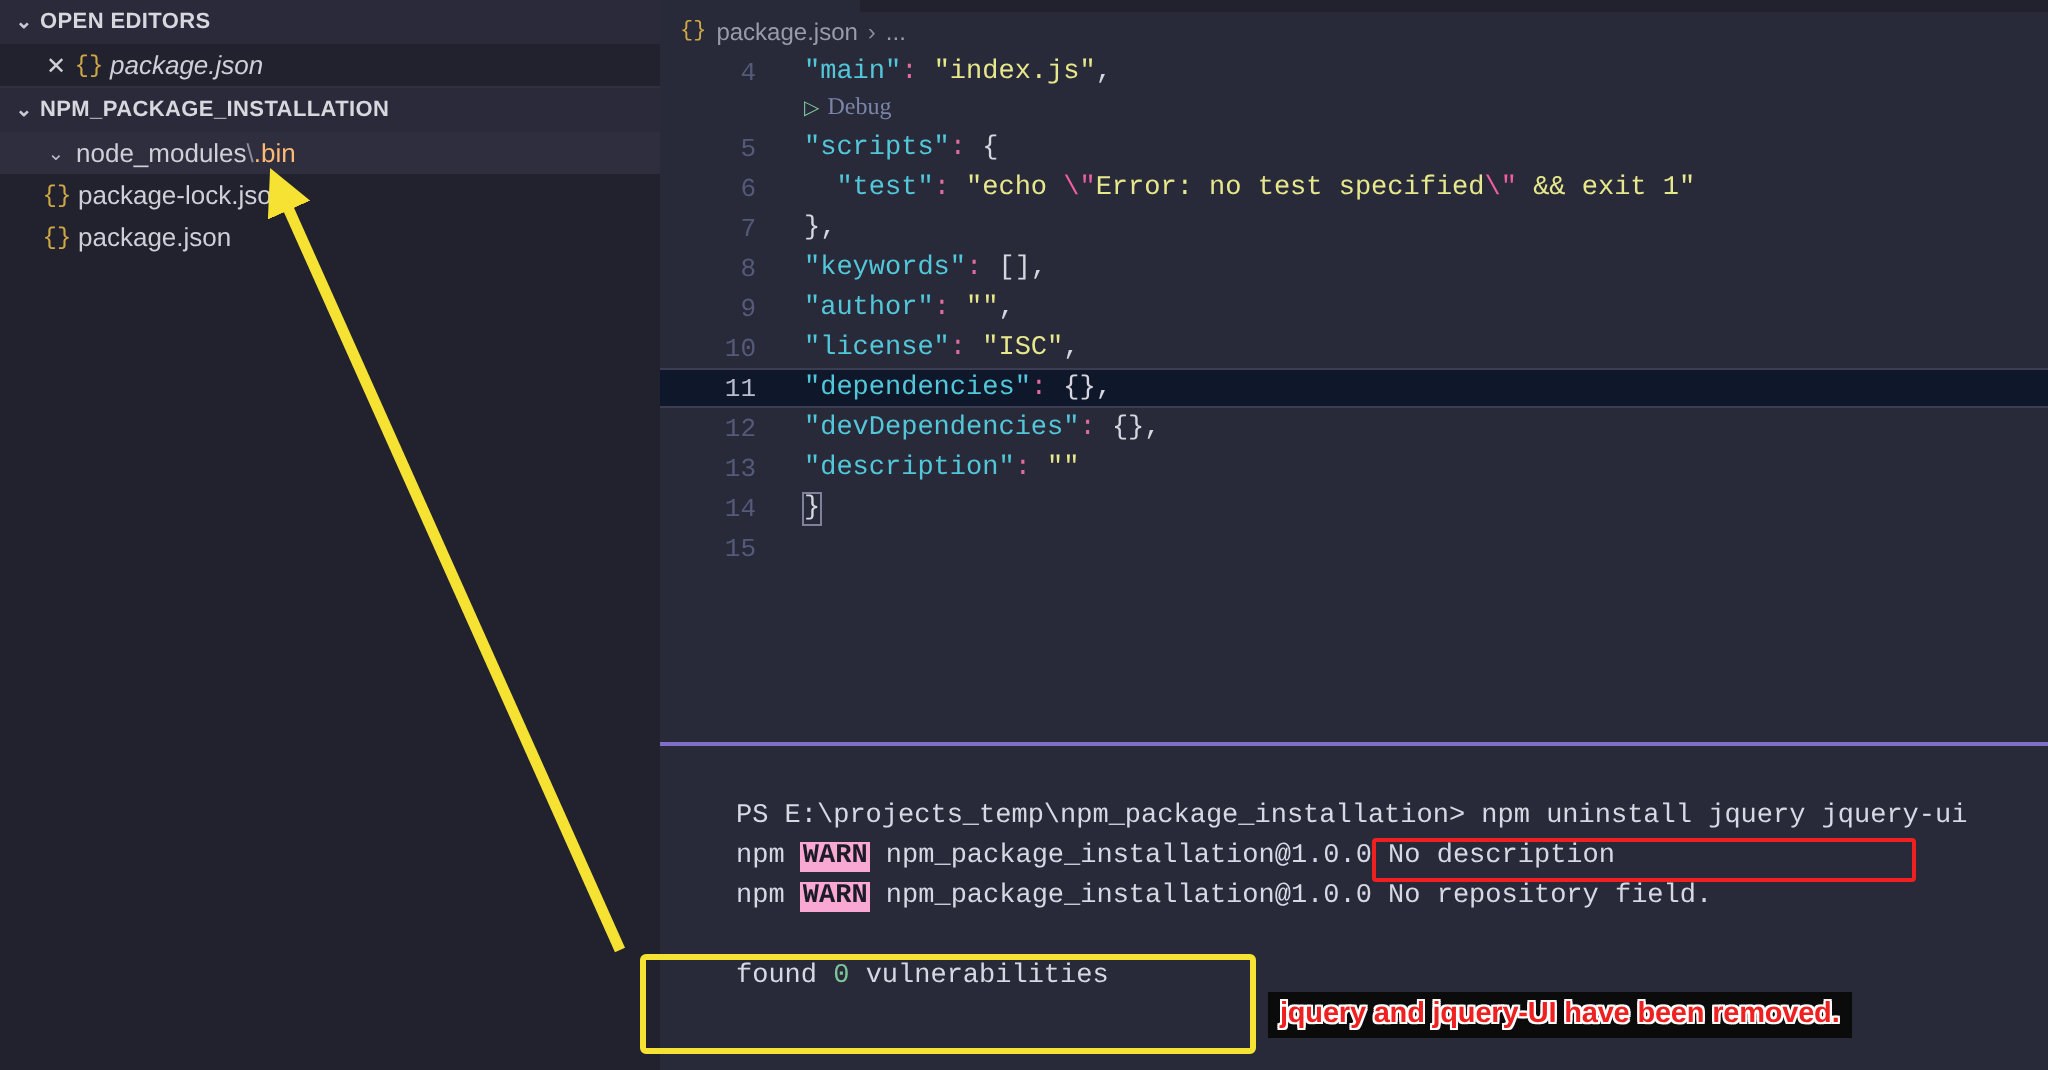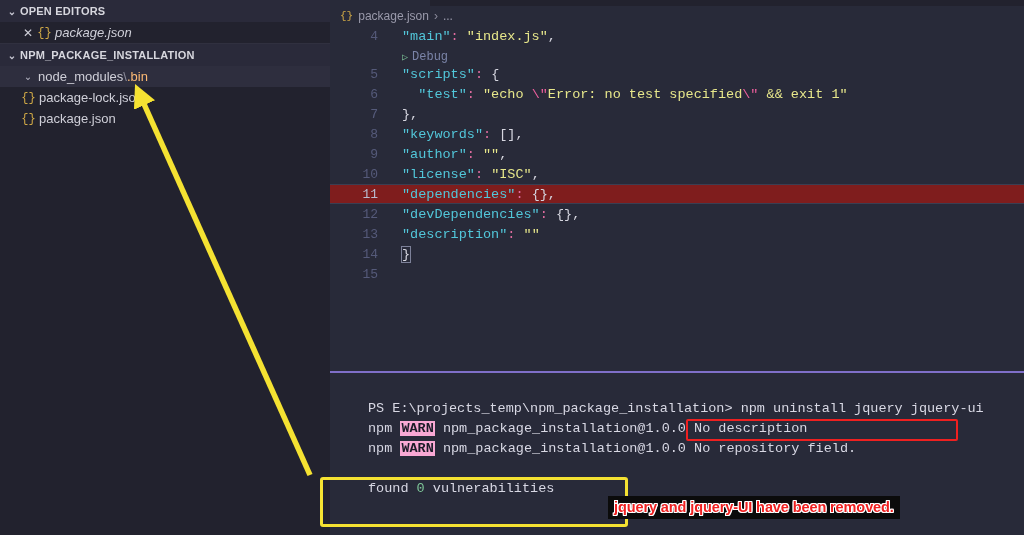--- a/index.html
+++ b/index.html
@@ -110,21 +110,21 @@
     font-size: 13.5px;
     overflow: hidden;
   }
   .code-line {
     height: 20px;
     display: flex;
     align-items: center;
     white-space: pre;
     position: relative;
   }
-  .code-line.current { background: #7f1d1d; box-shadow: inset 0 1px 0 #3b3e52, inset 0 -1px 0 #3b3e52; }
+  .code-line.current { background: #0f172a; box-shadow: inset 0 1px 0 #3b3e52, inset 0 -1px 0 #3b3e52; }
   .gutter {
     width: 48px; flex: 0 0 48px;
     text-align: right;
     padding-right: 10px;
     color: #555a7a;
     font-size: 13px;
   }
   .code-line.current .gutter { color: #b9bccf; }
   .guide {
     width: 10px; flex: 0 0 10px;
@@ -143,23 +143,23 @@
   .k { color: #52c7da; }          
   .s { color: #e7e78b; }          
   .p { color: #e06c9f; }          
   .b { color: #d6d6e0; }          
   .esc { color: #ef5f9e; }        
   .brace-cursor { outline: 1px solid #7d8199; }
 
   .codelens {
     height: 18px;
     display: flex;
-    align-items: flex-end;
+    align-items: flex-start;
     white-space: pre;
-    font-family: Liberation Mono, monospace;
+    font-family: Liberation Serif, serif;
     font-size: 12px;
     color: #7b84a8;
   }
   .codelens .play { color: #7ec699; font-size: 10px; margin-right: 4px; }
 
   
   .panel {
     height: 162px;
     flex: 0 0 162px;
     background: #282a39;
@@ -336,15 +336,15 @@
         <polygon points="0,0 4.2,2.1 0,4.2" fill="#f5e232"></polygon>
       </marker>
     </defs>
     <line x1="310" y1="475" x2="140" y2="95" stroke="#f5e232" stroke-width="5.5" marker-end="url(#arrowhead)"></line>
   </svg>
 
   <div class="anno-box-red" style="left:686px; top:419px; width:272px; height:22px;"></div>
 
   <div class="anno-box-yellow" style="left:320px; top:477px; width:308px; height:50px;"></div>
 
-  <div class="anno-label" style="left:608px; top:496px;">jquery and jquery-UI have been removed.</div>
+  <div class="anno-label" style="left:634px; top:496px;">jquery and jquery-UI have been removed.</div>
 
 </div>
 
 </body></html>

